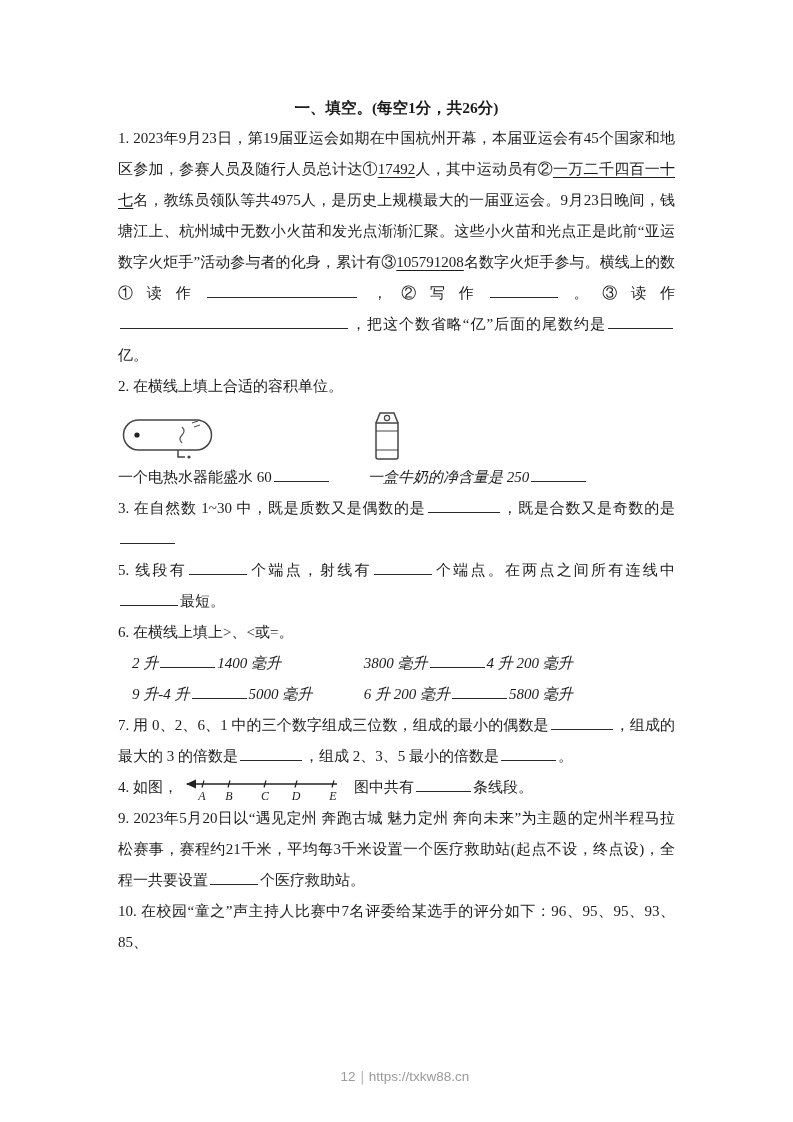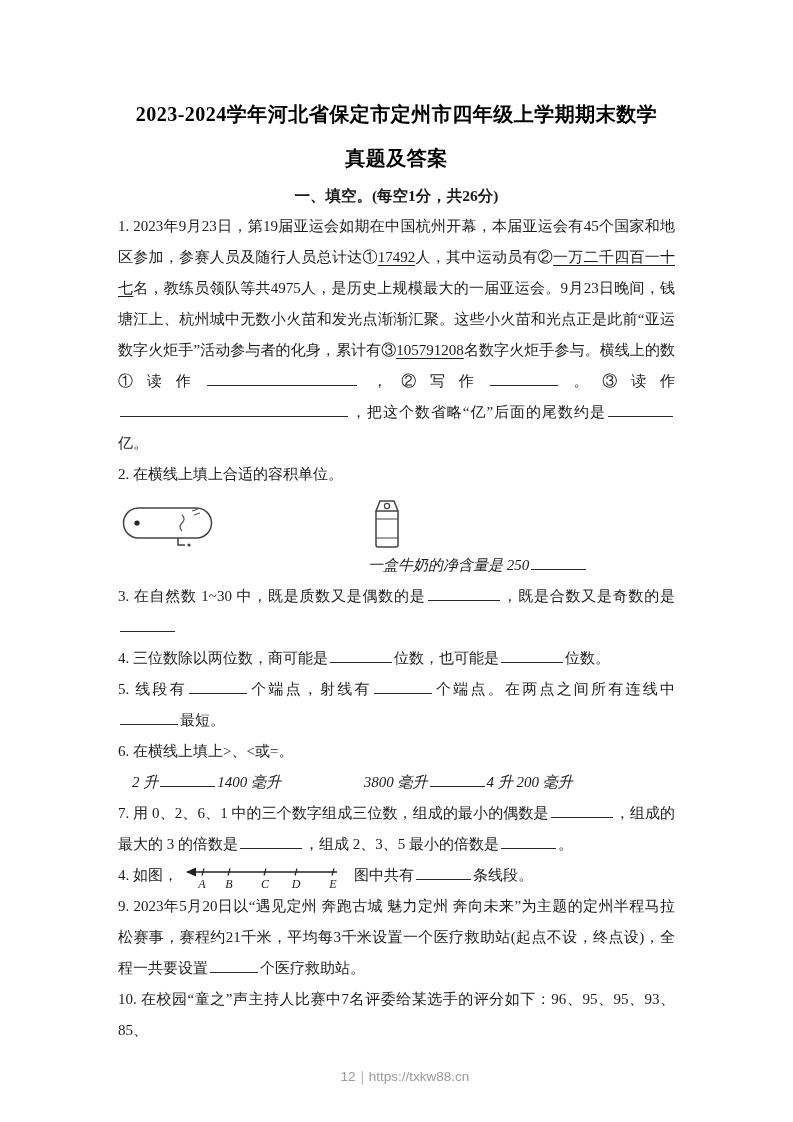--- a/index.html
+++ b/index.html
@@ -38,71 +38,71 @@
     color:#9a9a9a; font-size:13.5px;
     font-family:"Liberation Sans","DejaVu Sans",sans-serif;
     margin-left:17px;
   }
 </style>
 </head>
 <body>
 
 <div class="page">
 
-  <h1 class="title">
-    <div>2023-2024学年河北省保定市定州市四年级上学期期末数学</div>
-    <div>真题及答案</div>
-  </h1>
 
   <div class="section-heading">一、填空。(每空1分，共26分)</div>
 
   <p class="q"><span>1. 2023年9月23日，第19届亚运会如期在中国杭州开幕，本届亚运会有45个国家和地区参加，参赛人员及随行人员总计达①</span><span class="uval">17492</span><span>人，其中运动员有②</span><span class="uval">一万二千四百一十七</span><span>名，教练员领队等共4975人，是历史上规模最大的一届亚运会。9月23日晚间，钱塘江上、杭州城中无数小火苗和发光点渐渐汇聚。这些小火苗和光点正是此前“亚运数字火炬手”活动参与者的化身，累计有③</span><span class="uval">105791208</span><span>名数字火炬手参与。横线上的数①读作</span><span class="blank bl-150"></span><span>，②写作</span><span class="blank bl-68"></span><span>。③读作</span><span class="blank bl-228"></span><span>，把这个数省略“亿”后面的尾数约是</span><span class="blank bl-65"></span><span>亿。</span></p>
 
   <div>
     <p class="q">2. 在横线上填上合适的容积单位。</p>
     <div class="q2-row">
       <div class="q2-col2">
         <div class="q2-img">
           <svg width="95" height="46" viewBox="0 0 95 46">
             <rect x="1.5" y="4" width="88" height="30" rx="15" fill="none" stroke="#444" stroke-width="1.5"></rect>
             <circle cx="15" cy="19" r="2.6" fill="#222"></circle>
             <path d="M60 11 q4 4 0 8 q-4 4 0 8" fill="none" stroke="#555" stroke-width="1.2"></path>
             <line x1="70" y1="7" x2="76" y2="5" stroke="#555" stroke-width="1.2"></line>
             <line x1="72" y1="11" x2="78" y2="9" stroke="#555" stroke-width="1.2"></line>
             <path d="M56 34 v7 h7" fill="none" stroke="#444" stroke-width="1.5"></path>
             <circle cx="67" cy="41" r="1.6" fill="#444"></circle>
           </svg>
         </div>
+        <div class="q2-cap"><span>一个电热水器能盛水 60</span><span class="blank bl-55"></span></div>
       </div>
       <div class="q2-col3">
         <div class="q2-img">
           <svg width="34" height="52" viewBox="0 0 34 52">
             <path d="M6 13 V47 a2 2 0 0 0 2 2 h18 a2 2 0 0 0 2 -2 V13 Z" fill="none" stroke="#444" stroke-width="1.5"></path>
             <path d="M6 13 L10 3 h14 l4 10" fill="none" stroke="#444" stroke-width="1.5"></path>
             <circle cx="17" cy="8" r="2.6" fill="none" stroke="#444" stroke-width="1.2"></circle>
             <line x1="6" y1="21" x2="28" y2="21" stroke="#444" stroke-width="1"></line>
             <line x1="6" y1="40" x2="28" y2="40" stroke="#444" stroke-width="1"></line>
           </svg>
         </div>
         <div class="q2-cap"><span>一盒牛奶的净含量是 250</span><span class="blank bl-55"></span></div>
       </div>
     </div>
   </div>
 
   <p class="q"><span>3. 在自然数 1~30 中，既是质数又是偶数的是</span><span class="blank bl-72"></span><span>，既是合数又是奇数的是</span><span class="blank bl-55"></span></p>
 
-  <p class="q"><span>4. 三位数除以两位数，商可能是</span><span class="blank bl-62"></span><span>位数，也可能是</span><span class="blank bl-62"></span><span>位数。</span></p>
 
   <p class="q"><span>5. 线段有</span><span class="blank bl-58"></span><span>个端点，射线有</span><span class="blank bl-58"></span><span>个端点。在两点之间所有连线中</span><span class="blank bl-58"></span><span>最短。</span></p>
 
   <div>
     <p class="q">6. 在横线上填上&gt;、&lt;或=。</p>
     <div class="q6-row">
       <span class="q6-cell1"><span>2 升</span><span class="blank bl-55"></span><span>1400 毫升</span></span>
       <span><span>3800 毫升</span><span class="blank bl-55"></span><span>4 升 200 毫升</span></span>
+    </div>
+    <div class="q6-row">
+      <span class="q6-cell1"><span>9 升-4 升</span><span class="blank bl-55"></span><span>5000 毫升</span></span>
+      <span><span>6 升 200 毫升</span><span class="blank bl-55"></span><span>5800 毫升</span></span>
     </div>
   </div>
 
   <p class="q"><span>7. 用 0、2、6、1 中的三个数字组成三位数，组成的最小的偶数是</span><span class="blank bl-62"></span><span>，组成的最大的 3 的倍数是</span><span class="blank bl-62"></span><span>，组成 2、3、5 最小的倍数是</span><span class="blank bl-55"></span><span>。</span></p>
 
   <p class="q"><span>4. 如图，</span><svg class="q8-fig" width="156" height="28" viewBox="0 0 156 28">
       <line x1="3" y1="9" x2="153" y2="9" stroke="#222" stroke-width="1.3"></line>
       <path d="M12 4.5 L2 9 L12 13.5 Z" fill="#222"></path>
       <line x1="20" y1="5.5" x2="18" y2="12.5" stroke="#222" stroke-width="1.2"></line>
       <line x1="46" y1="5.5" x2="44" y2="12.5" stroke="#222" stroke-width="1.2"></line>

